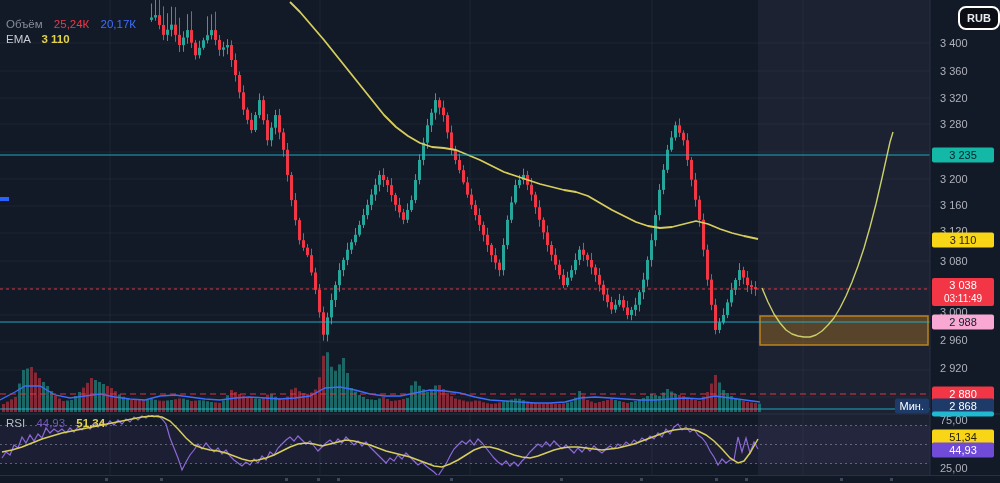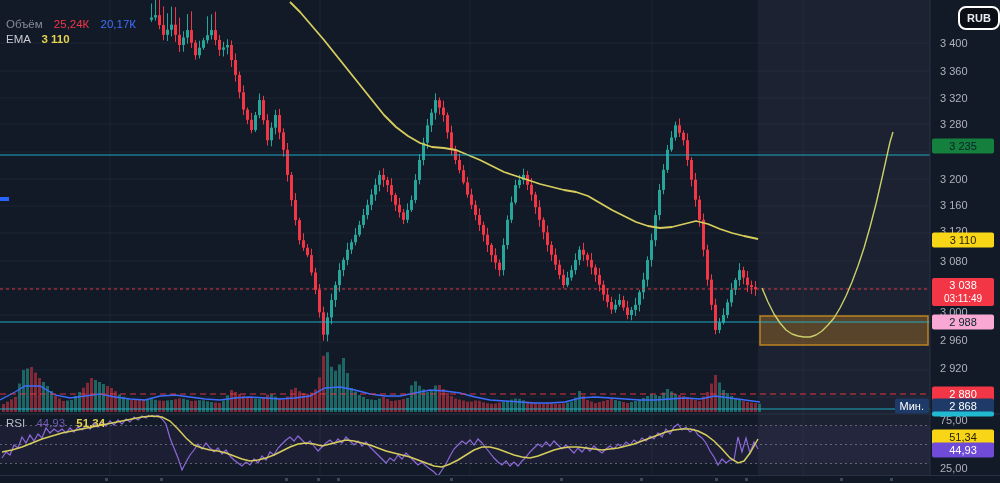--- a/index.html
+++ b/index.html
@@ -606,21 +606,21 @@
       <div class="tick" style="top: 124px;">3 280</div>
       <div class="tick" style="top: 179px;">3 200</div>
       <div class="tick" style="top: 205px;">3 160</div>
       <div class="tick" style="top: 231px;">3 120</div>
       <div class="tick" style="top: 261px;">3 080</div>
       <div class="tick" style="top: 312px;">3 000</div>
       <div class="tick" style="top: 340px;">2 960</div>
       <div class="tick" style="top: 368px; text-align: right;">2 920</div>
       <div class="tick" style="top: 420px;">75,00</div>
       <div class="tick" style="top: 468px;">25,00</div>
-      <div class="plabel" style="top: 146px; background: #15803d; color: rgb(6, 34, 42);">3 235</div>
+      <div class="plabel" style="top: 155px; background: #14b8a6; color: rgb(6, 34, 42);">3 235</div>
       <div class="plabel" style="top: 240px; background: rgb(248, 213, 23); color: rgb(42, 35, 2);">3 110</div>
       <div class="plabel" style="top: 292px; background: rgb(242, 54, 69); color: rgb(255, 255, 255);">3 038<div style="font-size: 10px;">03:11:49</div></div>
       <div class="plabel" style="top: 322px; background: #f9a8d4; color: rgb(6, 34, 42);">2 988</div>
       <div class="plabel" style="top: 394px; background: rgb(242, 54, 69); color: rgb(255, 255, 255);">2 880</div>
       <div class="plabel" style="top: 406px; background: rgb(29, 58, 105); color: rgb(255, 255, 255);">2 868<div class="pfx" style="background: rgb(29, 58, 105); color: rgb(255, 255, 255);">Мин.</div></div>
       <div class="plabel" style="top: 414px; background: rgb(33, 184, 210); color: rgb(6, 34, 42); height: 5px; padding: 0px;"></div>
       <div class="plabel" style="top: 437px; background: rgb(248, 213, 23); color: rgb(42, 35, 2);">51,34</div>
       <div class="plabel" style="top: 450px; background: rgb(111, 75, 216); color: rgb(255, 255, 255);">44,93</div>
     </div>
   <div class="bluemark"></div>

